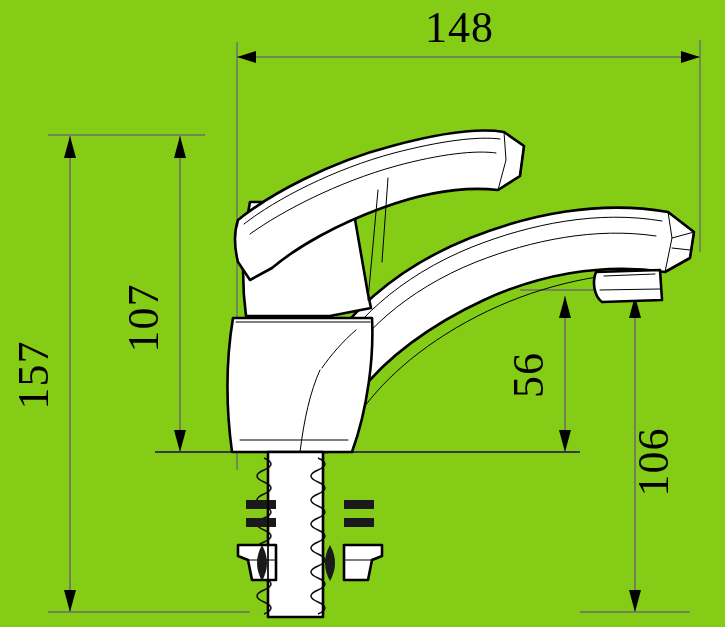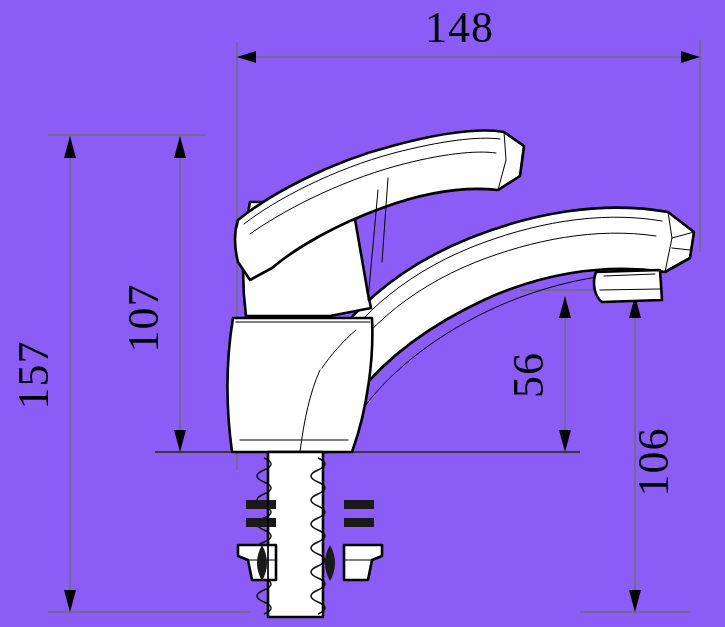--- a/index.html
+++ b/index.html
@@ -10,21 +10,21 @@
   body {
     width: 725px;
     height: 627px;
     overflow: hidden;
     font-family: "Liberation Serif", serif;
   }
   #drawing-root {
     position: relative;
     width: 725px;
     height: 627px;
-    background: #8b5cf6;
+    background: #84cc16;
   }
   svg.sheet {
     display: block;
     width: 725px;
     height: 627px;
   }
   .dim-text {
     font-family: "Liberation Serif", serif;
     font-size: 44px;
     fill: #000000;

